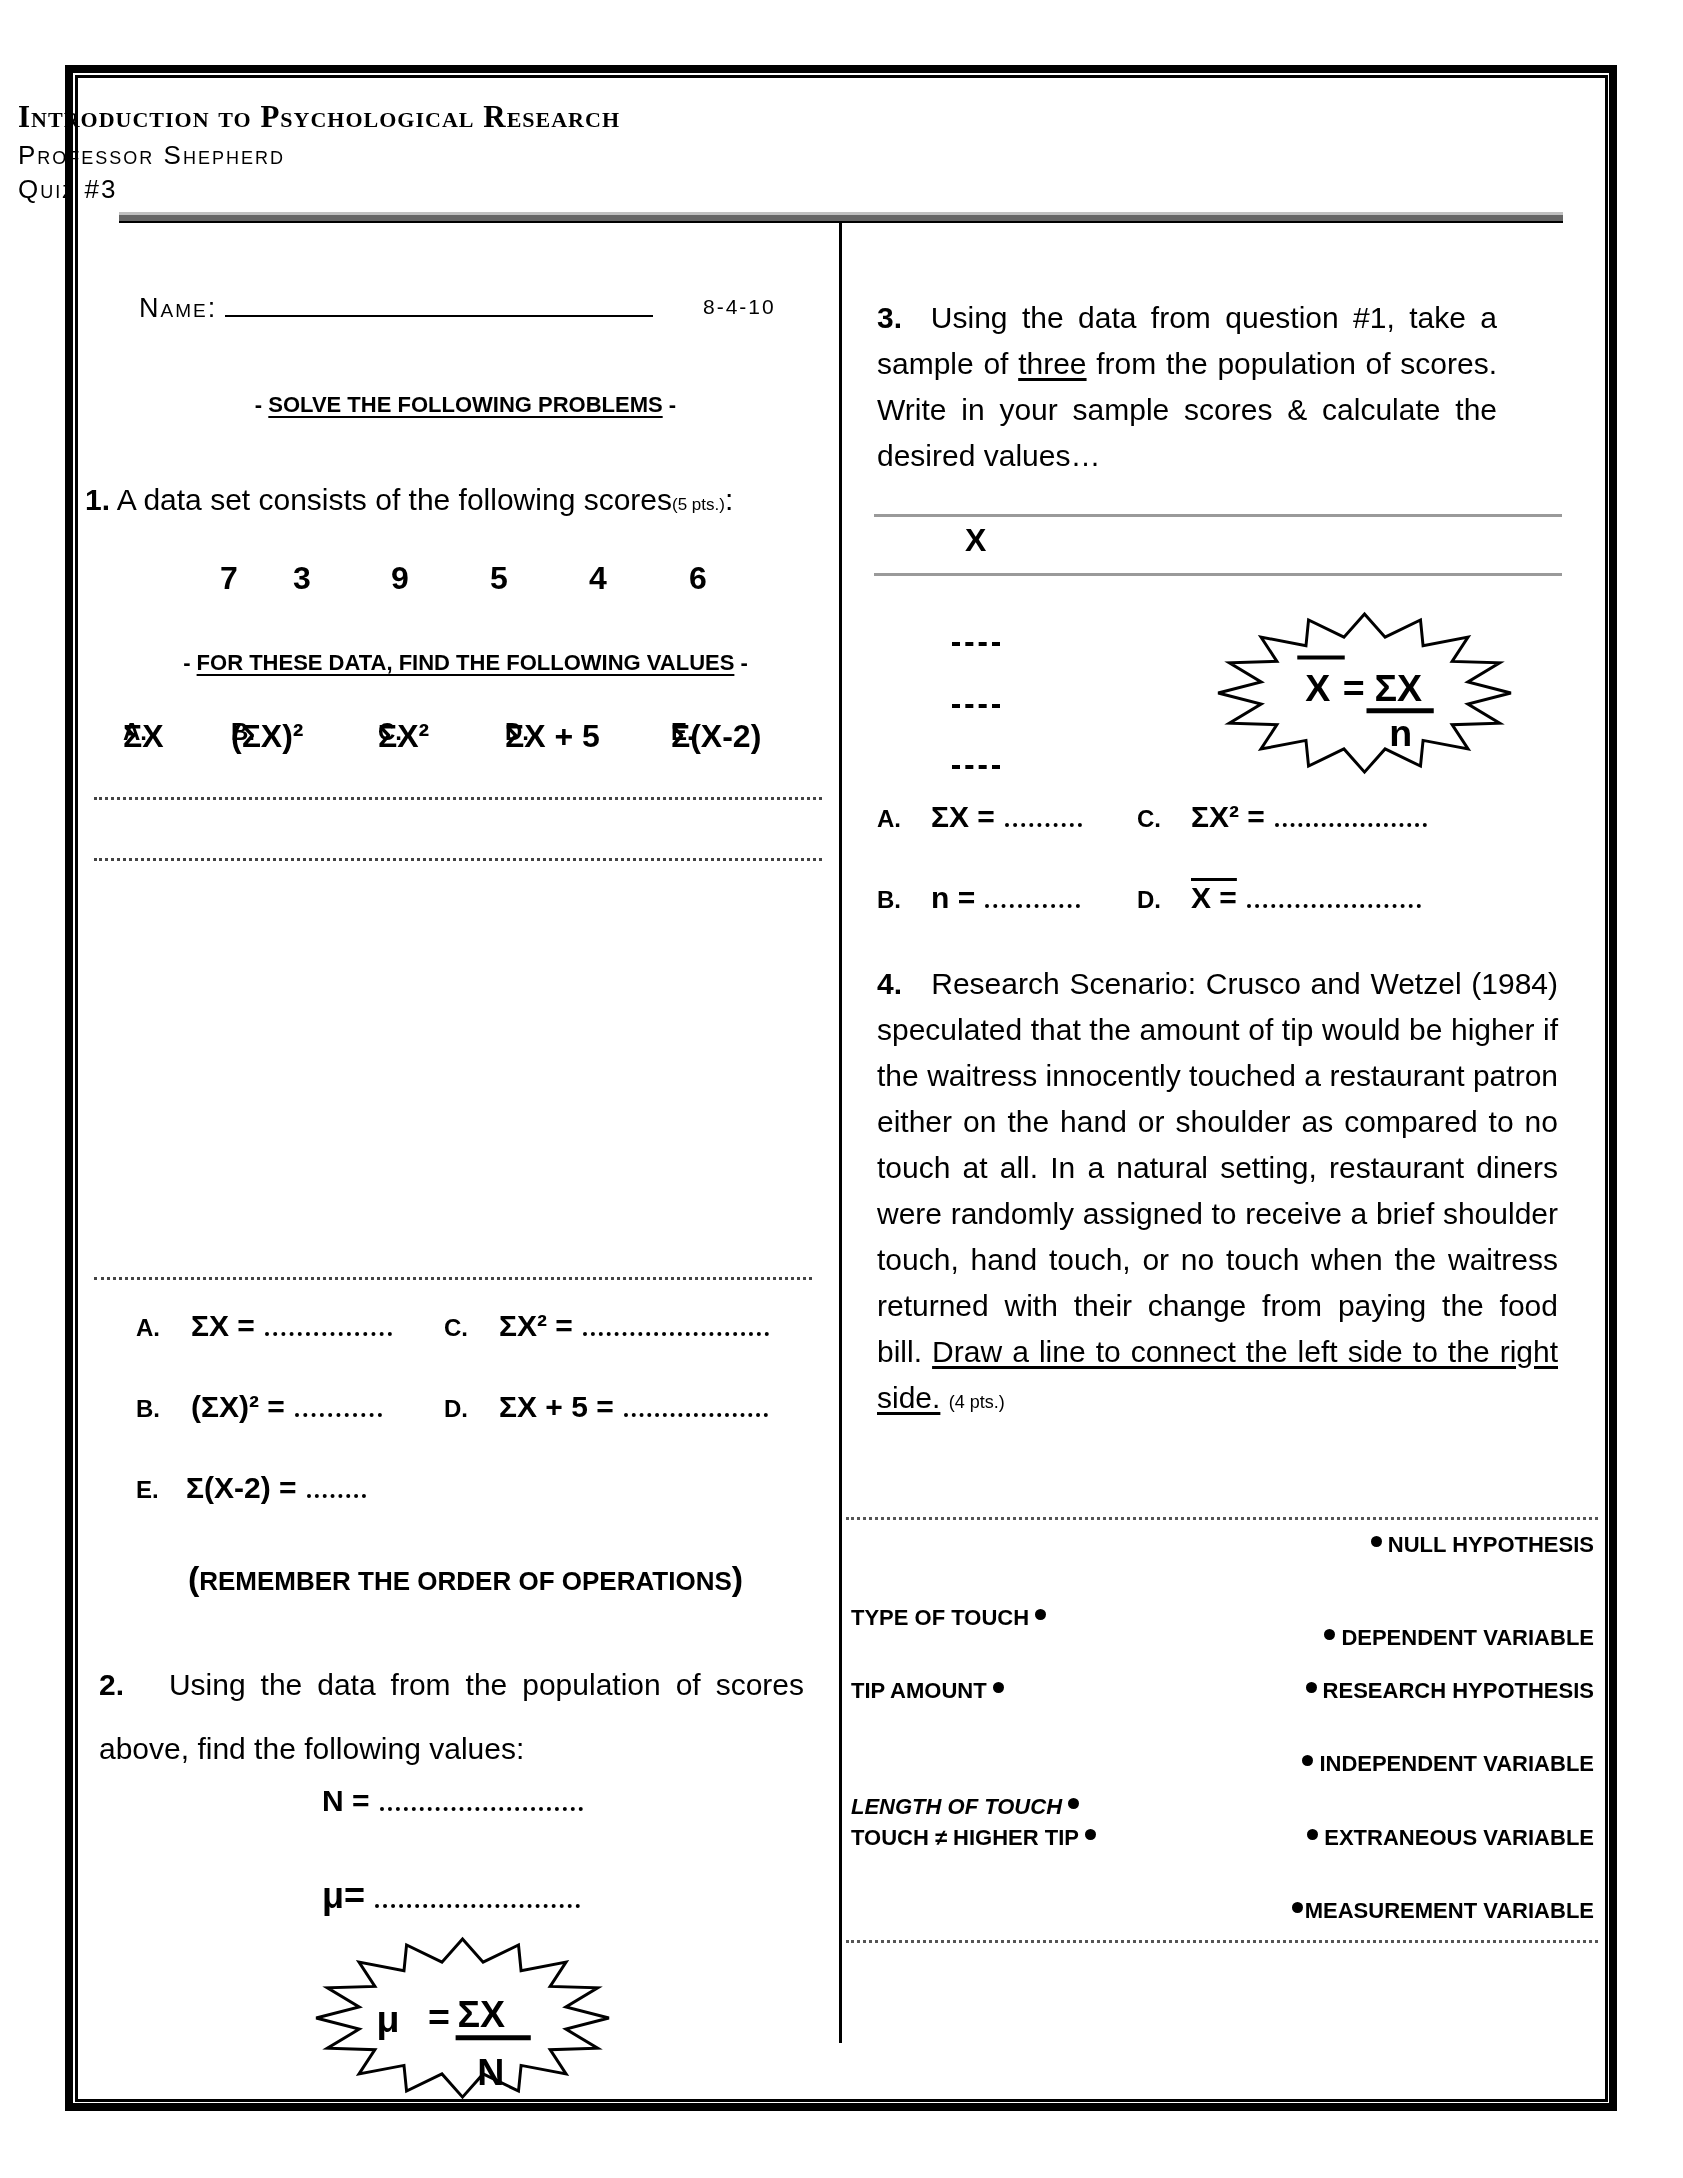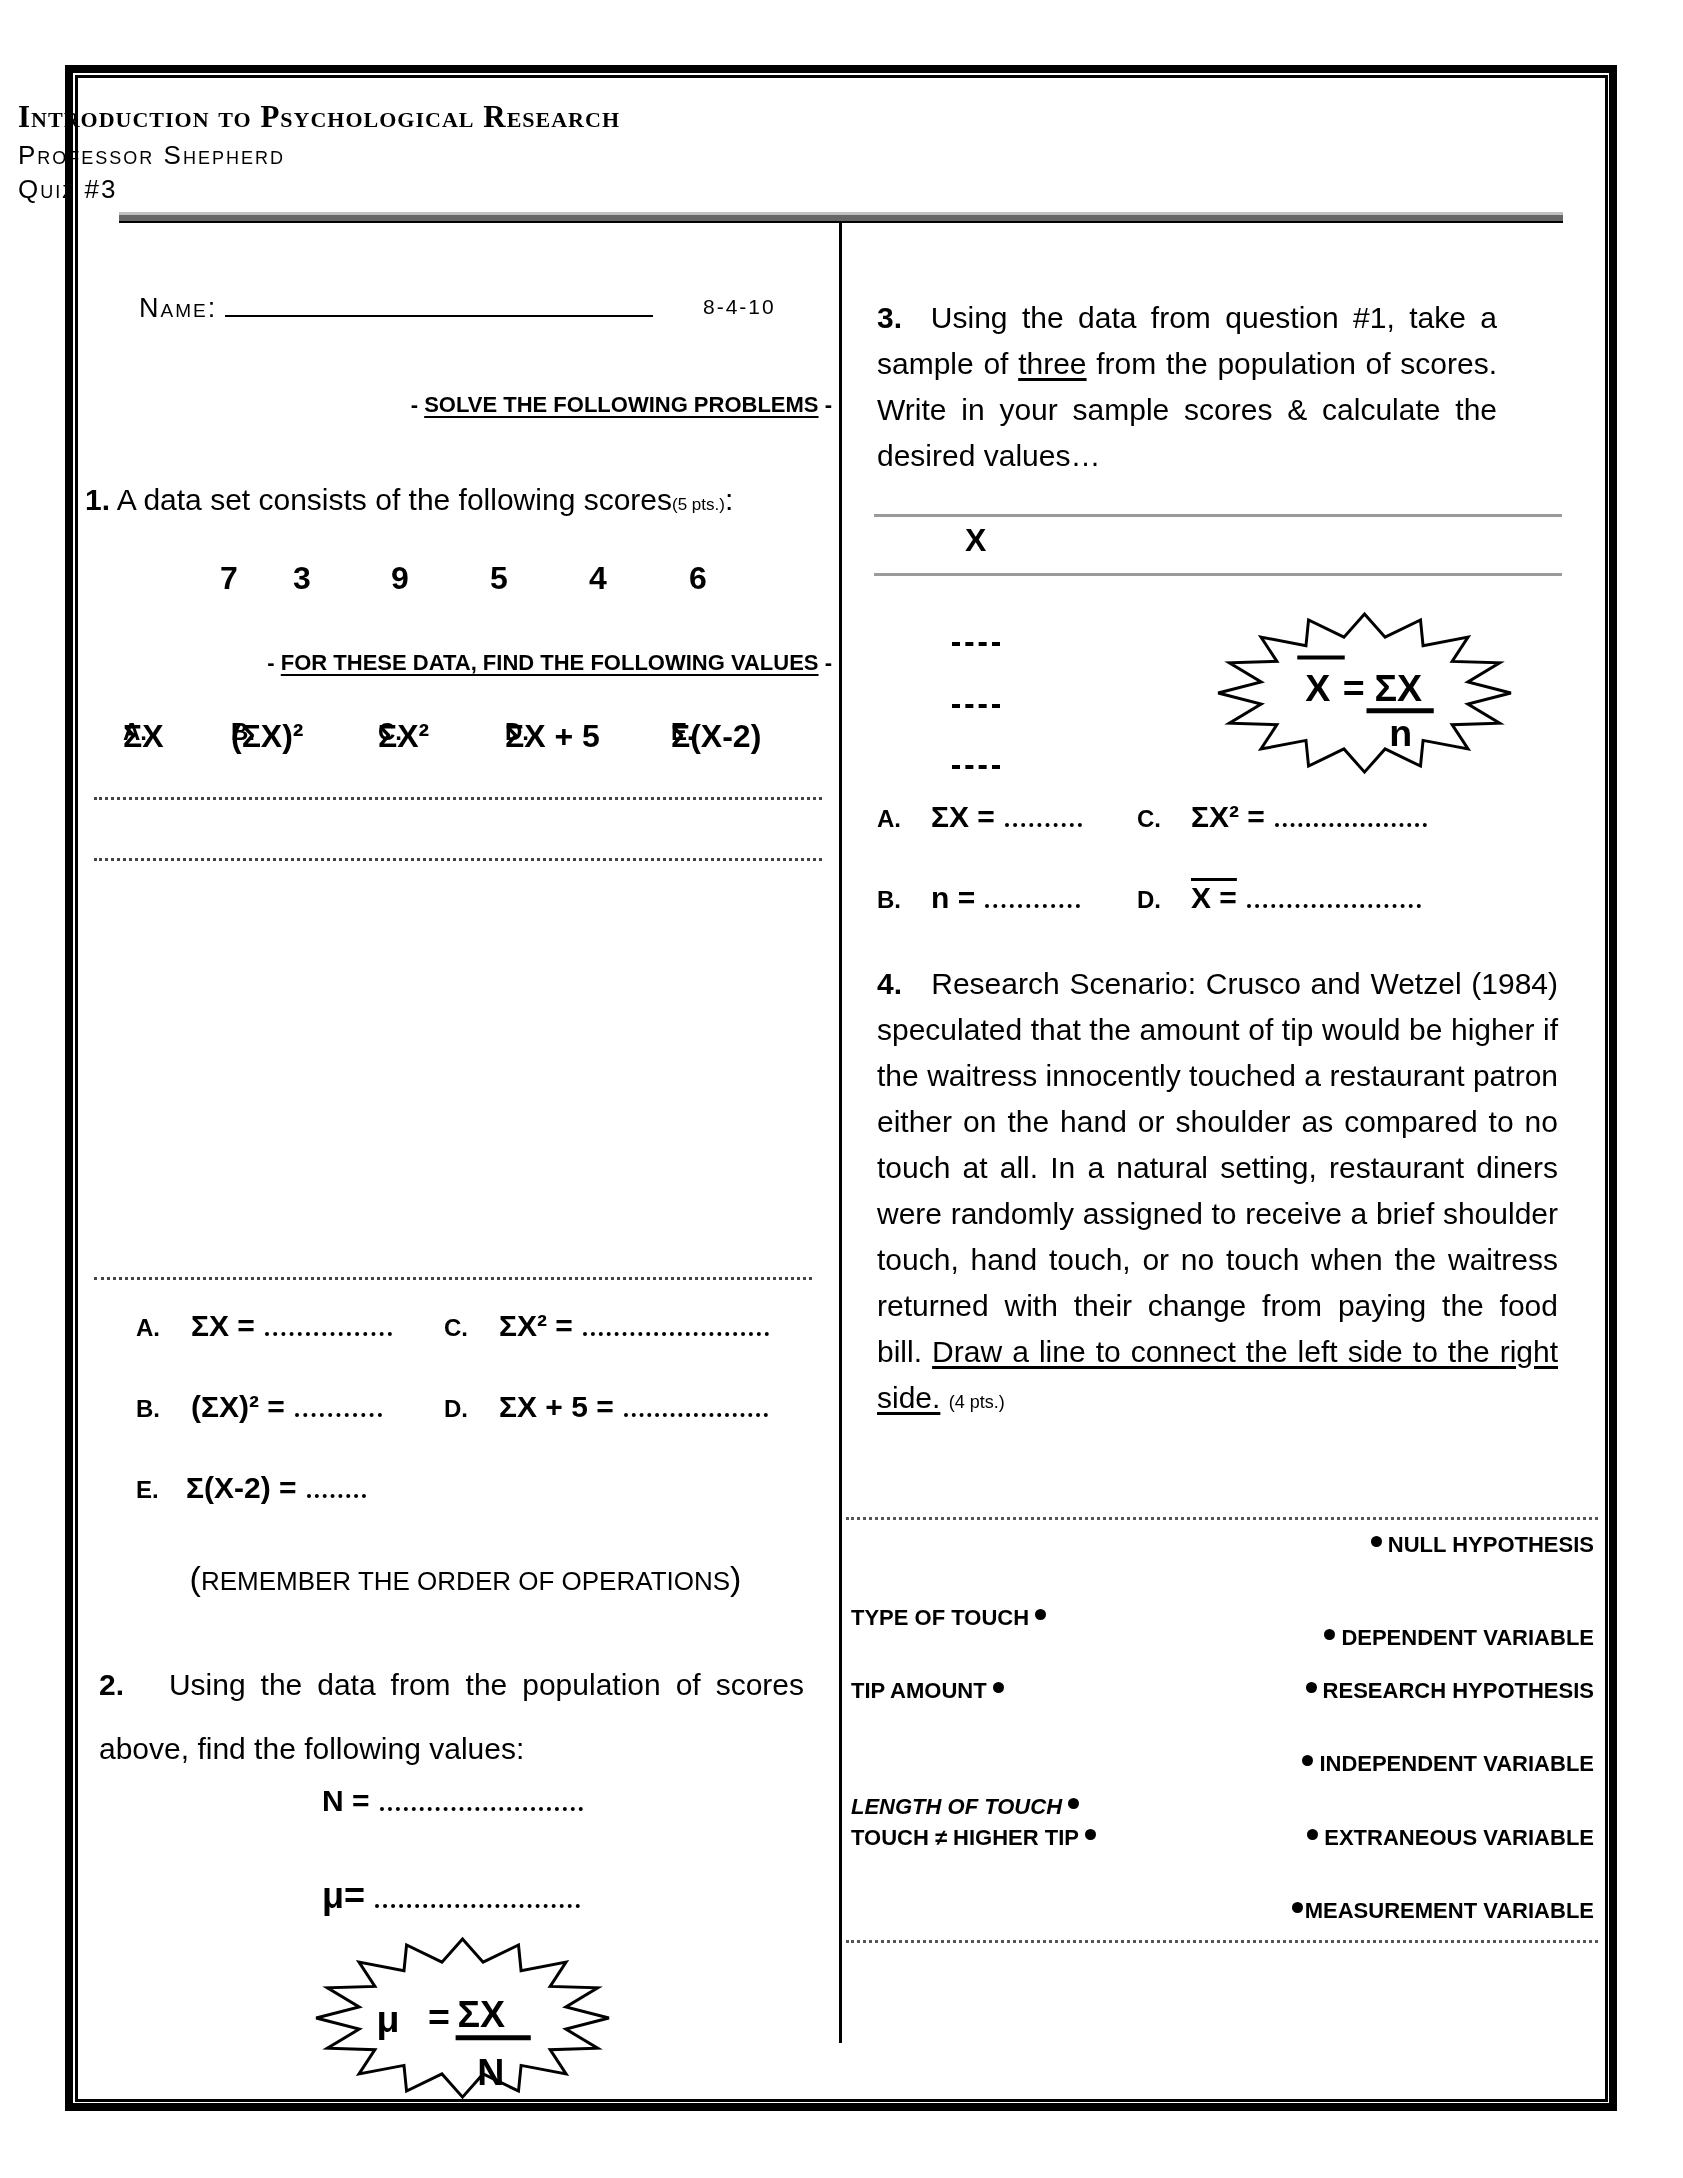--- a/index.html
+++ b/index.html
@@ -30,40 +30,40 @@
 
   
   .narrow { font-family: "Liberation Sans", sans-serif; font-stretch: condensed; }
   .bold { font-weight: bold; }
   .u { text-decoration: underline; text-underline-offset: 4px; }
 
   .name-row { left: 139px; top: 291px; font-size: 27px; letter-spacing: 2px; font-variant: small-caps; }
   .name-line { display: inline-block; width: 428px; border-bottom: 2px solid #000; height: 24px; margin-left: 8px; vertical-align: baseline; }
   .date { left: 703px; top: 295px; font-size: 21px; letter-spacing: 2px; }
 
-  .instr { left: 99px; width: 733px; text-align: right; font-size: 22px; font-weight: bold; }
+  .instr { left: 99px; width: 733px; text-align: center; font-size: 22px; font-weight: bold; }
   .instr .u { text-decoration-thickness: 2px; }
 
   .q1 { left: 85px; top: 483px; font-size: 30px; }
   .q1 .pts { font-size: 17px; }
 
   .scores { left: 99px; top: 560px; width: 733px; height: 40px; font-size: 32px; font-weight: bold; }
   .scores span { position: absolute; top: 0; }
 
   .formulas { left: 99px; top: 718px; width: 733px; height: 40px; font-size: 32px; font-weight: bold; }
   .formulas span { position: absolute; top: 0; white-space: nowrap; }
   .formulas .lbl { font-size: 24px; }
 
   .dotline { height: 0; border-top: 3px dotted #444; }
 
   .ans { font-size: 30px; font-weight: bold; white-space: nowrap; }
   .ans .lbl { font-size: 24px; display: inline-block; }
   .blank { display: inline-block; border-bottom: 4px dotted #000; height: 10px; vertical-align: baseline; margin-left: 10px; }
 
-  .remember { left: 99px; width: 733px; top: 1559px; text-align: center; font-size: 26px; font-weight: normal; }
+  .remember { left: 99px; width: 733px; top: 1559px; text-align: center; font-size: 26px; font-weight: bold; }
   .remember .paren { font-size: 34px; }
 
   .q2 { left: 99px; top: 1653px; width: 705px; font-size: 30px; line-height: 64px; text-align: justify; }
 
   
   .q3 { left: 877px; top: 295px; width: 620px; font-size: 30px; line-height: 46px; text-align: justify; }
   .tbl-rule { left: 874px; width: 688px; height: 0; border-top: 3px solid #9a9a9a; }
   .x-head { left: 965px; top: 522px; font-size: 32px; font-weight: bold; }
   .sample-blank { left: 952px; width: 48px; height: 0; border-top: 4px dashed #000; }
 

